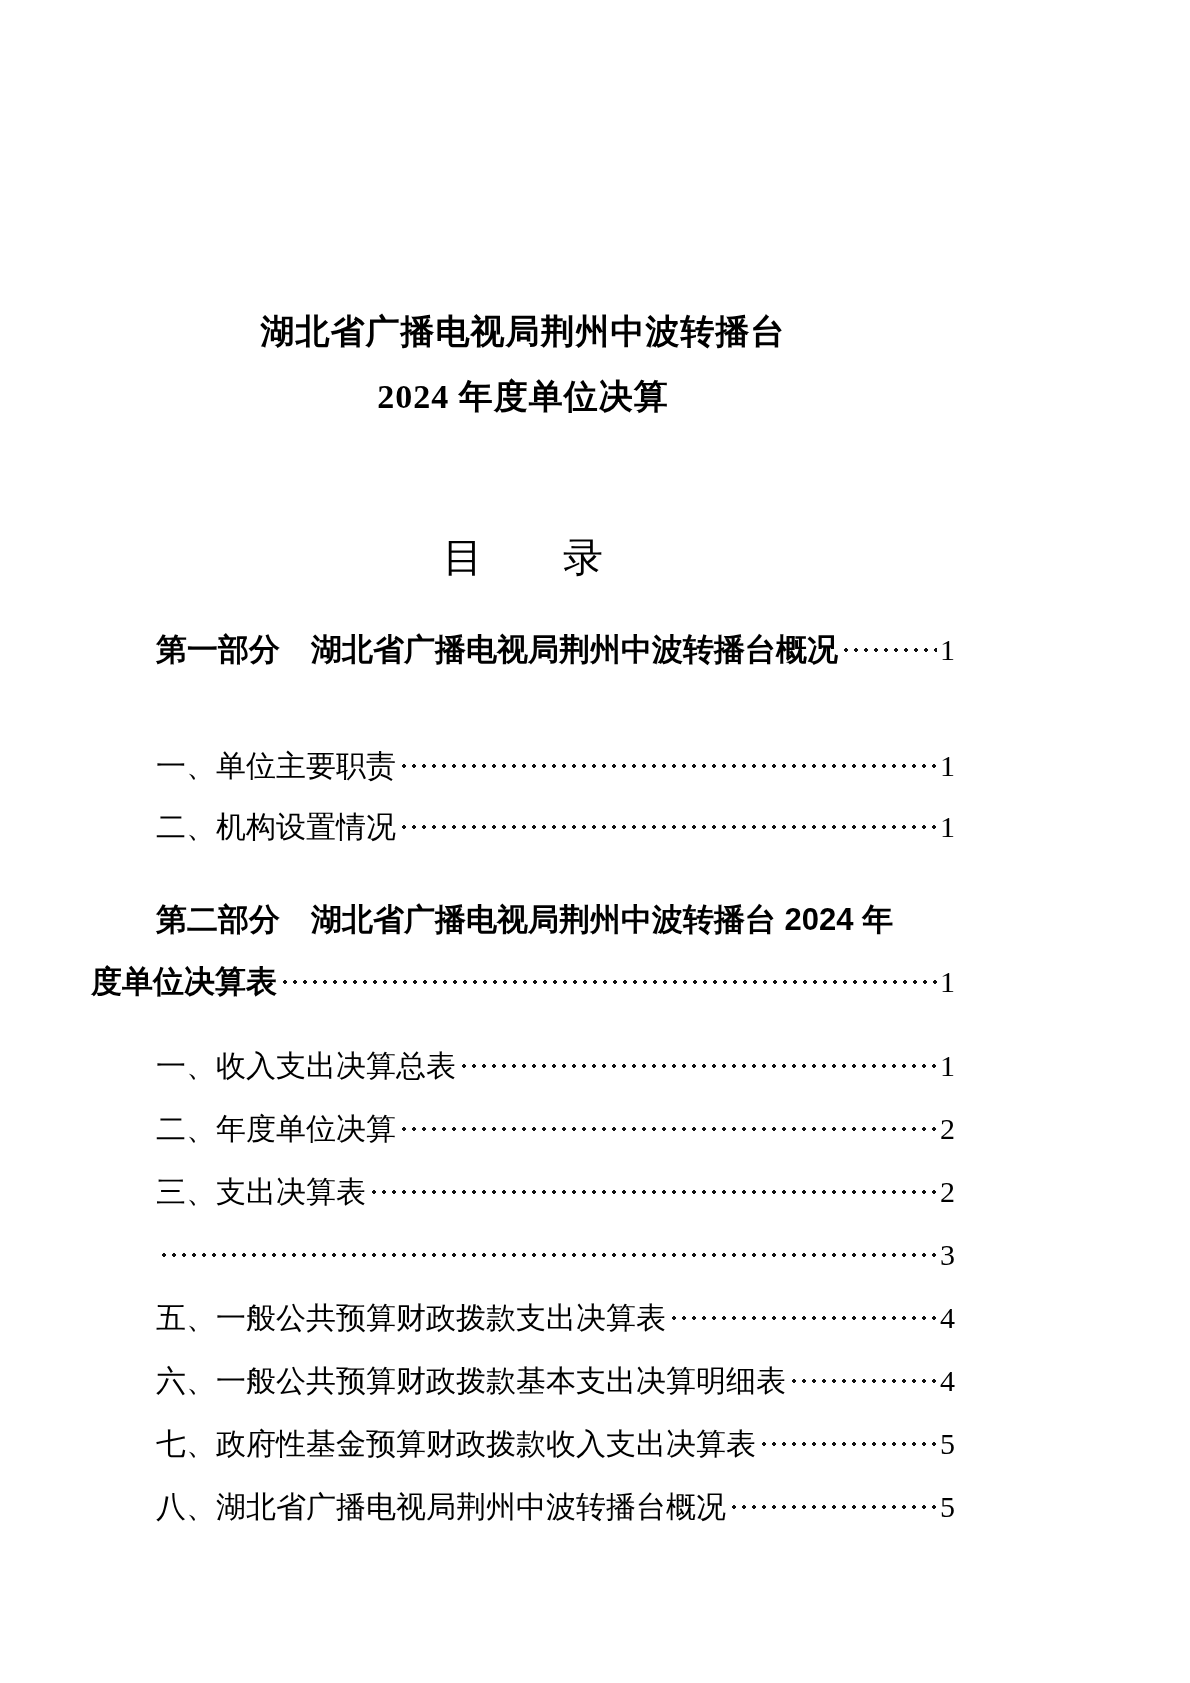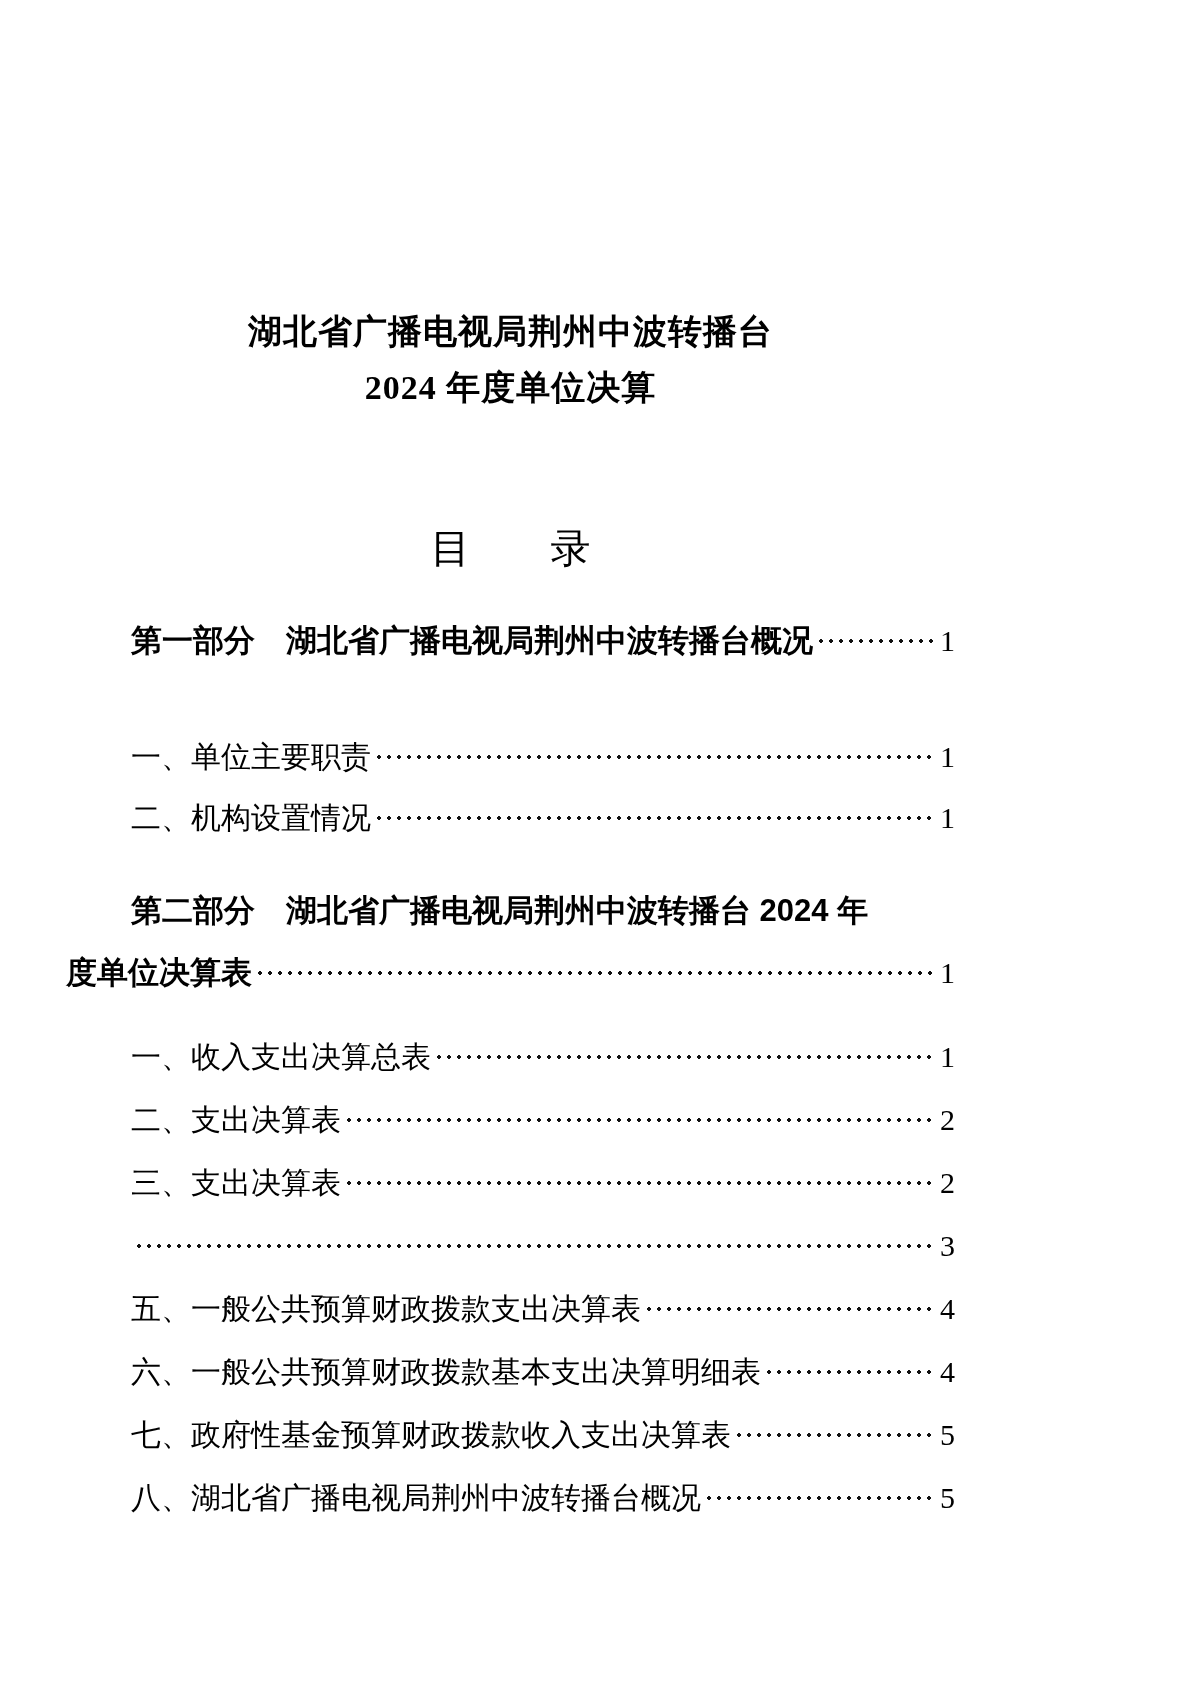--- a/index.html
+++ b/index.html
@@ -12,33 +12,33 @@
     height: 1683px;
     position: relative;
     color: #000000;
     font-family: "Liberation Serif", serif;
     overflow: hidden;
   }
   .doc {
     box-sizing: border-box;
     width: 1190px;
     height: 1683px;
-    padding: 308px 235px 0 66px; 
+    padding: 308px 235px 0 91px; 
   }
   .title-line {
     height: 48px;
     line-height: 48px;
     text-align: center;
     font-size: 34px;
     font-weight: 700;
     font-family: "Liberation Serif", serif;
     letter-spacing: 1px;
     white-space: nowrap;
   }
-  .title-line.second { margin-top: 8px; }
+  .title-line.second { margin-top: 17px; }
 
   .toc-heading {
     margin-top: 112px;
     height: 48px;
     line-height: 48px;
     text-align: center;
     font-size: 40px;
     font-weight: 400;
     font-family: "Liberation Sans", sans-serif;
     white-space: nowrap;
@@ -129,21 +129,21 @@
     <span class="pagenum">1</span>
   </div>
 
   <div class="toc-row entry-row indent mt-after-wrap">
     <span class="label">一、收入支出决算总表</span>
     <span class="leader"></span>
     <span class="pagenum">1</span>
   </div>
 
   <div class="toc-row entry-row indent mt-entry">
-    <span class="label">二、支出决算表</span>
+    <span class="label">二、年度单位决算</span>
     <span class="leader"></span>
     <span class="pagenum">2</span>
   </div>
 
   <div class="toc-row entry-row indent mt-entry">
     <span class="label">三、支出决算表</span>
     <span class="leader"></span>
     <span class="pagenum">2</span>
   </div>
 

